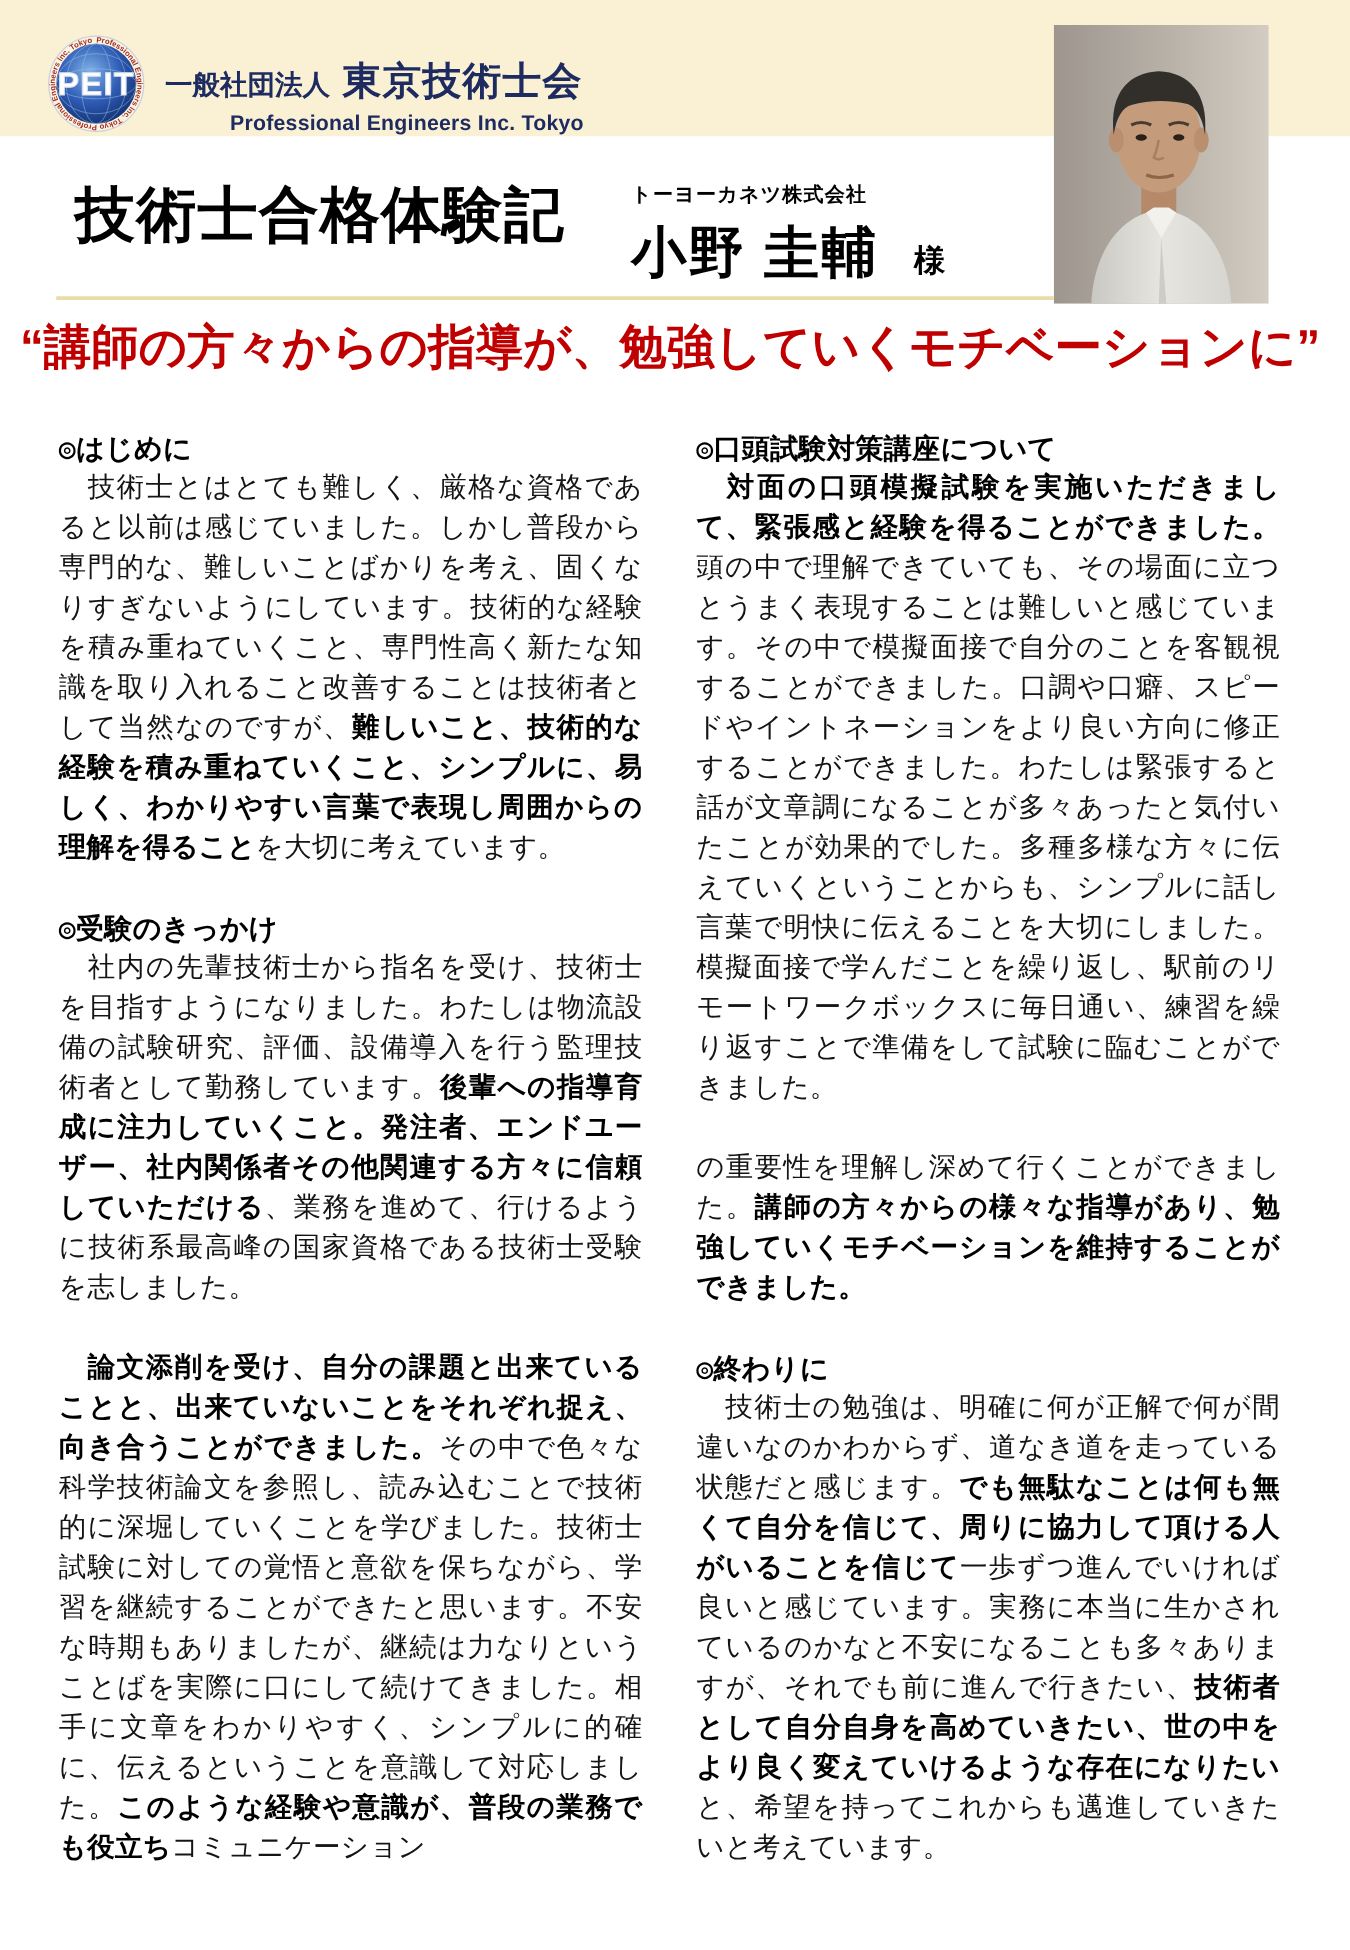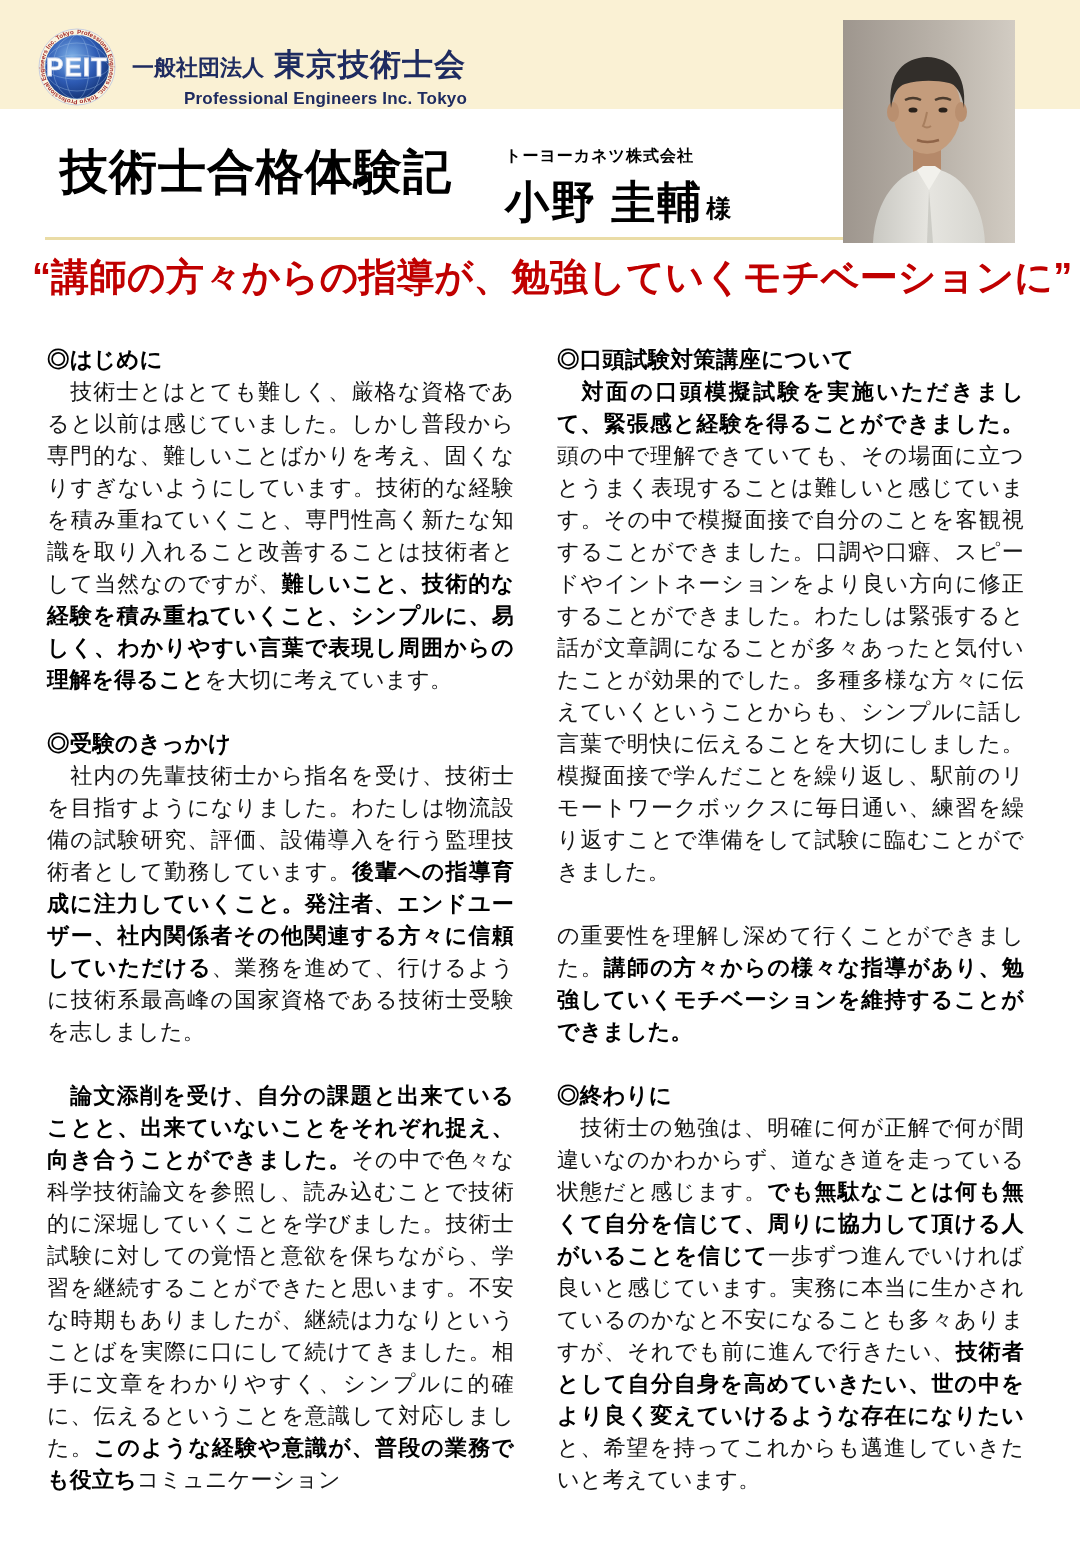--- a/index.html
+++ b/index.html
@@ -27,47 +27,47 @@
   .org-name { font-size: 31px; font-weight: 900; letter-spacing: 1px; }
   .org-en { font-size: 17px; font-weight: 700; color: #1E2B60; margin-top: 3px; margin-left: 52px; letter-spacing: 0.2px; }
   
   .photo { position: absolute; left: 843px; top: 20px; width: 172px; height: 223px; }
   
   .title-block { position: absolute; left: 60px; top: 124px; }
   .title-line1 { font-size: 36px; font-weight: 900; letter-spacing: 1px; color: #000; }
   .title-line2 { font-size: 48px; font-weight: 900; letter-spacing: 1px; color: #000; margin-top: 16px; }
   .name-block { position: absolute; left: 505px; top: 146px; }
   .company { font-size: 16px; font-weight: 700; color: #000; letter-spacing: 1px; }
-  .person { margin-top: 6px; display: flex; align-items: baseline; gap: 3px; }
+  .person { margin-top: 6px; display: flex; align-items: baseline; gap: 28px; }
   .person-name { font-size: 44px; font-weight: 900; color: #000; letter-spacing: 2px; }
   .honorific { font-size: 25px; font-weight: 700; color: #000; }
   .divider {
     position: absolute; left: 45px; top: 237px;
     width: 798px; height: 3px; background: #EADCA6;
   }
   
   .quote {
-    position: absolute; left: 32px; top: 252px; width: 1040px;
+    position: absolute; left: 16px; top: 252px; width: 1040px;
     text-align: right;
     font-size: 38px; font-weight: 900; color: #C00000;
     letter-spacing: 0px; white-space: nowrap;
   }
   
   .col {
     position: absolute; top: 344px;
     width: 467px;
     font-size: 22px;
     line-height: 32px;
     text-align: justify;
     color: #141414;
     letter-spacing: 0.2px;
   }
   .col-left { left: 47px; }
   .col-right { left: 557px; }
-  .section { margin-bottom: 32px; }
+  .section { margin-bottom: 32px; font-family: Liberation Mono, monospace; }
   .section h3 { font-size: 22.5px; font-weight: 900; line-height: 32px; color: #000; }
   .section p { margin: 0; }
   .run-b { font-weight: 900; color: #000; }
   .run-n { font-weight: 400; }
 </style>
 </head>
 <body>
 
 <div class="page">
 

